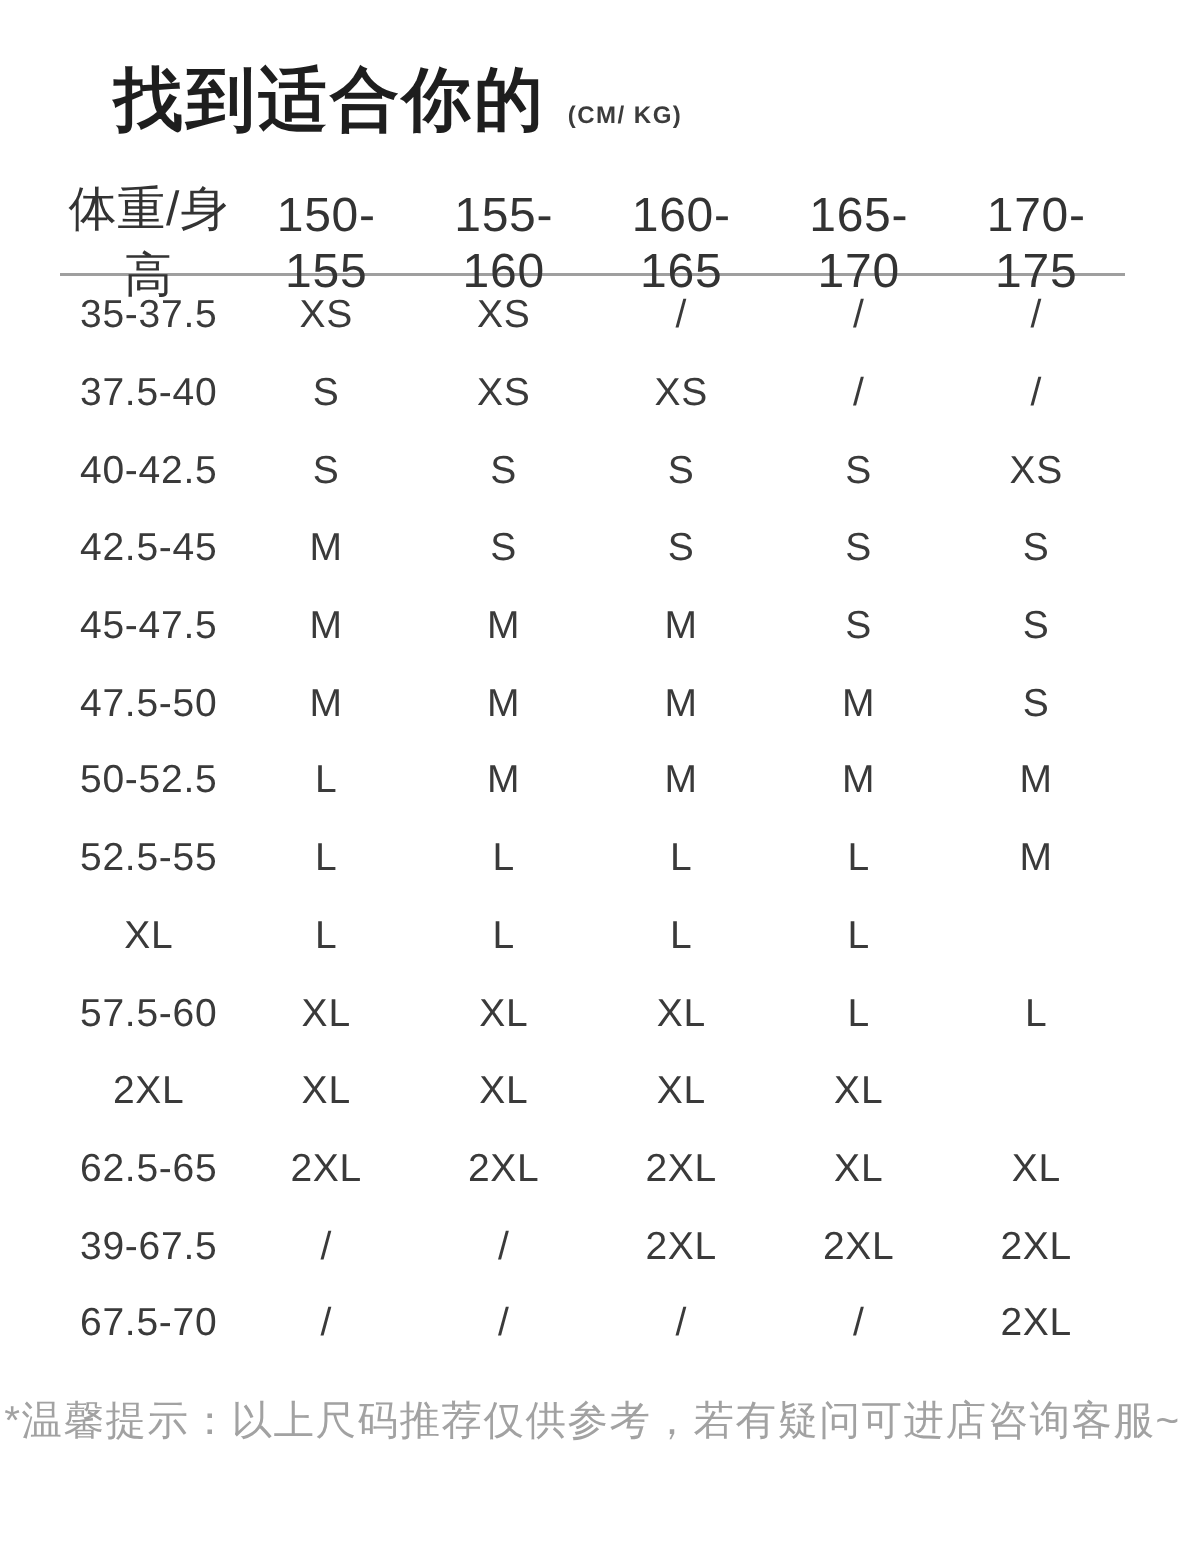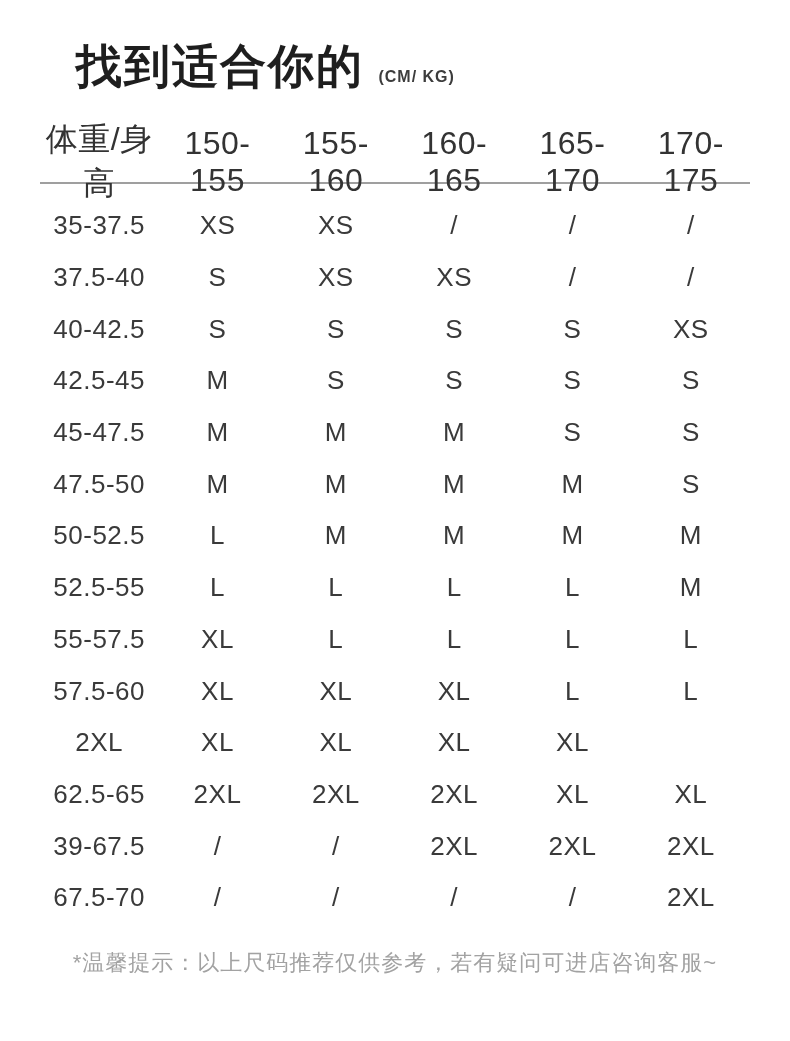--- a/index.html
+++ b/index.html
@@ -53,32 +53,31 @@
   }
   .head-cell {
     font-size: 32px;
     color: #333333;
   }
   .divider {
     height: 2px;
     background: #9f9f9f;
   }
   .t-body {
-    padding-top: 16px;
   }
   .row {
     display: grid;
     grid-template-columns: repeat(6, 1fr);
     align-items: center;
     height: 51.7px;
   }
   .footer-note {
     margin-top: 24px;
     text-align: center;
-    font-size: 22px;
+    font-size: 27px;
     line-height: 30px;
     color: #a2a2a2;
     letter-spacing: 1px;
   }
 </style>
 </head>
 <body>
 
 <div class="page">
 
@@ -156,21 +155,20 @@
         </div>
         <div class="row">
           <div class="cell weight-cell">52.5-55</div>
           <div class="cell size-cell">L</div>
           <div class="cell size-cell">L</div>
           <div class="cell size-cell">L</div>
           <div class="cell size-cell">L</div>
           <div class="cell size-cell">M</div>
         </div>
         <div class="row">
-          <div class="cell weight-cell">55-57.5</div>
           <div class="cell size-cell">XL</div>
           <div class="cell size-cell">L</div>
           <div class="cell size-cell">L</div>
           <div class="cell size-cell">L</div>
           <div class="cell size-cell">L</div>
         </div>
         <div class="row">
           <div class="cell weight-cell">57.5-60</div>
           <div class="cell size-cell">XL</div>
           <div class="cell size-cell">XL</div>

